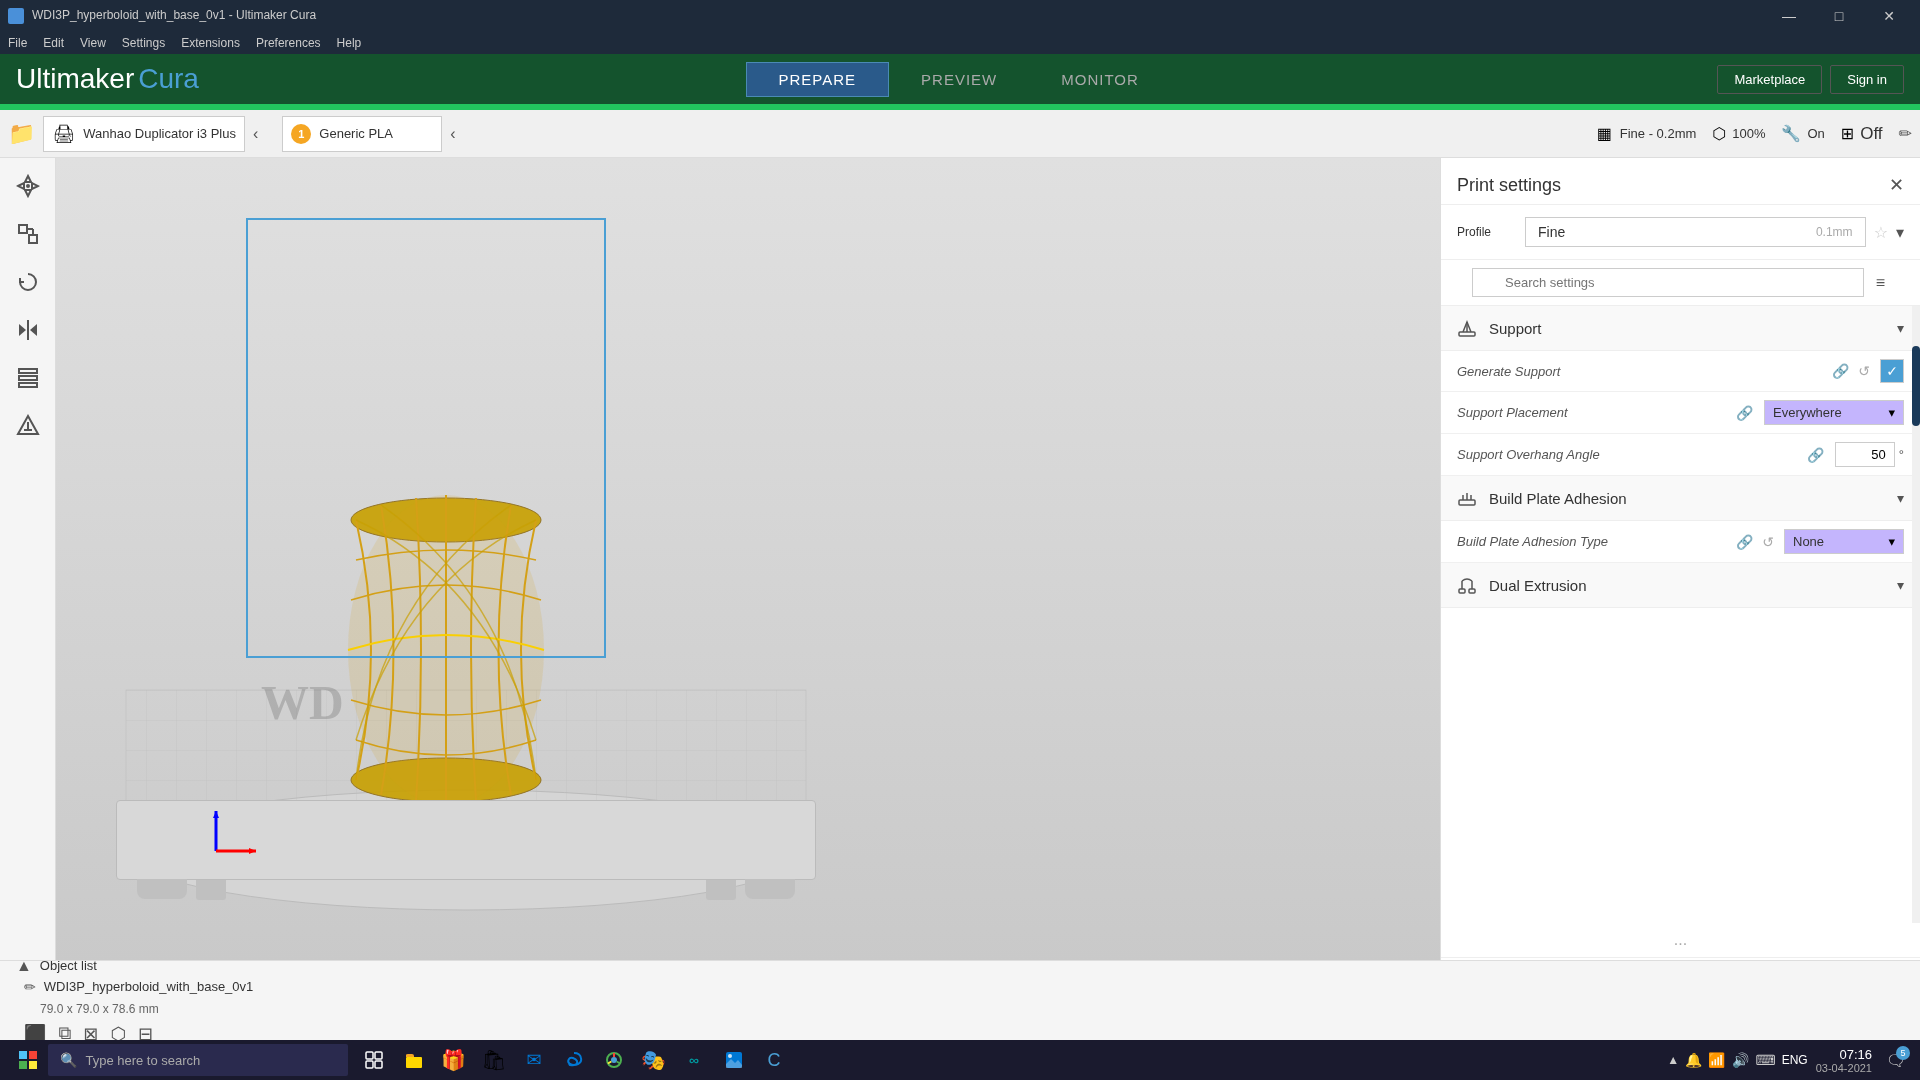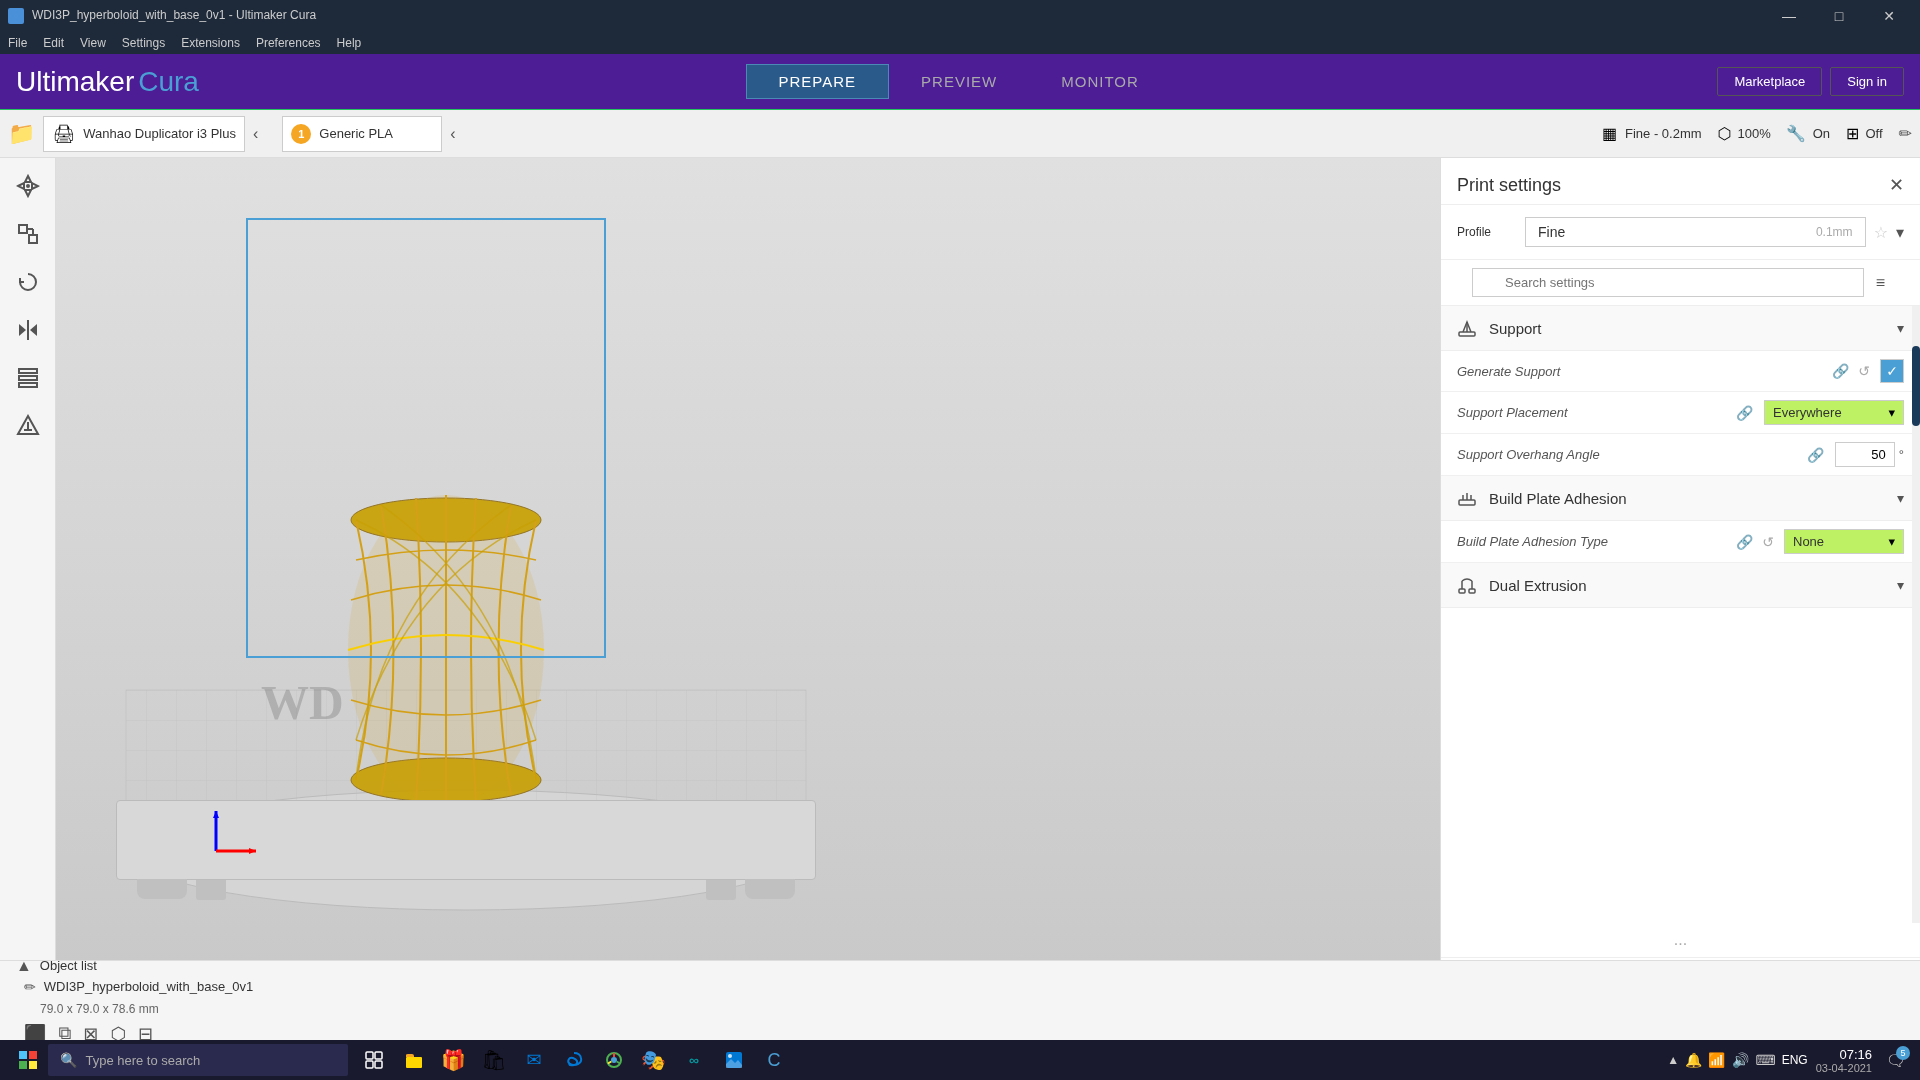--- a/index.html
+++ b/index.html
@@ -25,27 +25,27 @@
       height: 22px;
       display: flex;
       align-items: center;
       padding: 0 8px;
       gap: 16px;
     }
     .menubar-item { color: #ccc; font-size: 12px; cursor: pointer; }
 
     
     .main-header {
-      background: #4c1d95;
+      background: #14532d;
       height: 56px;
       display: flex;
       align-items: center;
       padding: 0 16px;
       justify-content: space-between;
-      border-bottom: 1px solid #22c55e;
+      border-bottom: 6px solid #22c55e;
     }
     .logo { display: flex; align-items: center; gap: 4px; }
     .logo-ultimaker { color: white; font-size: 28px; font-weight: 300; }
     .logo-cura { color: #4a9fd4; font-size: 28px; font-weight: 300; }
     .header-nav { display: flex; gap: 0; }
     .nav-btn { padding: 8px 32px; color: #aaa; font-size: 15px; font-weight: 500; cursor: pointer; border: none; background: transparent; letter-spacing: 1px; }
     .nav-btn.active { background: #2a5a8a; color: white; border: 1px solid #4a8ab4; }
     .header-right { display: flex; align-items: center; gap: 8px; }
     .marketplace-btn { border: 1px solid #555; background: transparent; color: white; padding: 6px 16px; font-size: 13px; cursor: pointer; border-radius: 2px; }
     .signin-btn { border: 1px solid #555; background: transparent; color: white; padding: 6px 16px; font-size: 13px; cursor: pointer; border-radius: 2px; }
@@ -230,21 +230,21 @@
     .setting-action-btn { background: transparent; border: none; color: #aaa; cursor: pointer; font-size: 14px; padding: 2px; }
     .setting-action-btn.active { color: #4a9fd4; }
     .setting-value-dropdown {
       border: 1px solid #ccc;
       padding: 4px 8px;
       font-size: 13px;
       display: flex;
       align-items: center;
       justify-content: space-between;
       cursor: pointer;
-      background: #bef264;
+      background: #c4b5fd;
     }
     .setting-checkbox {
       width: 24px;
       height: 24px;
       border: 1px solid #ccc;
       background: #4a9fd4;
       display: flex;
       align-items: center;
       justify-content: center;
       color: white;
@@ -403,21 +403,21 @@
     <div class="infill-section">
       <span style="font-size:16px;">⬡</span>
       <span style="font-size:13px;color:#333;">100%</span>
     </div>
     <div class="support-section">
       <span style="font-size:16px;">🔧</span>
       <span style="font-size:13px;color:#333;font-weight:500;">On</span>
     </div>
     <div class="adhesion-section">
       <span style="font-size:16px;">⊞</span>
-      <span style="font-size:13px;color:#333;">Off</span>
+      <span style="font-size:17px;color:#333;">Off</span>
     </div>
     <button class="pencil-btn">✏</button>
   </div>
 </div>
 
 <div style="display:flex; height: calc(1080px - 32px - 22px - 56px - 48px - 80px); position:relative;">
 
   <div class="left-sidebar">
     <div class="sidebar-tool" title="Move">
       <svg width="24" height="24" viewBox="0 0 24 24" fill="none" stroke="#555" stroke-width="2">

